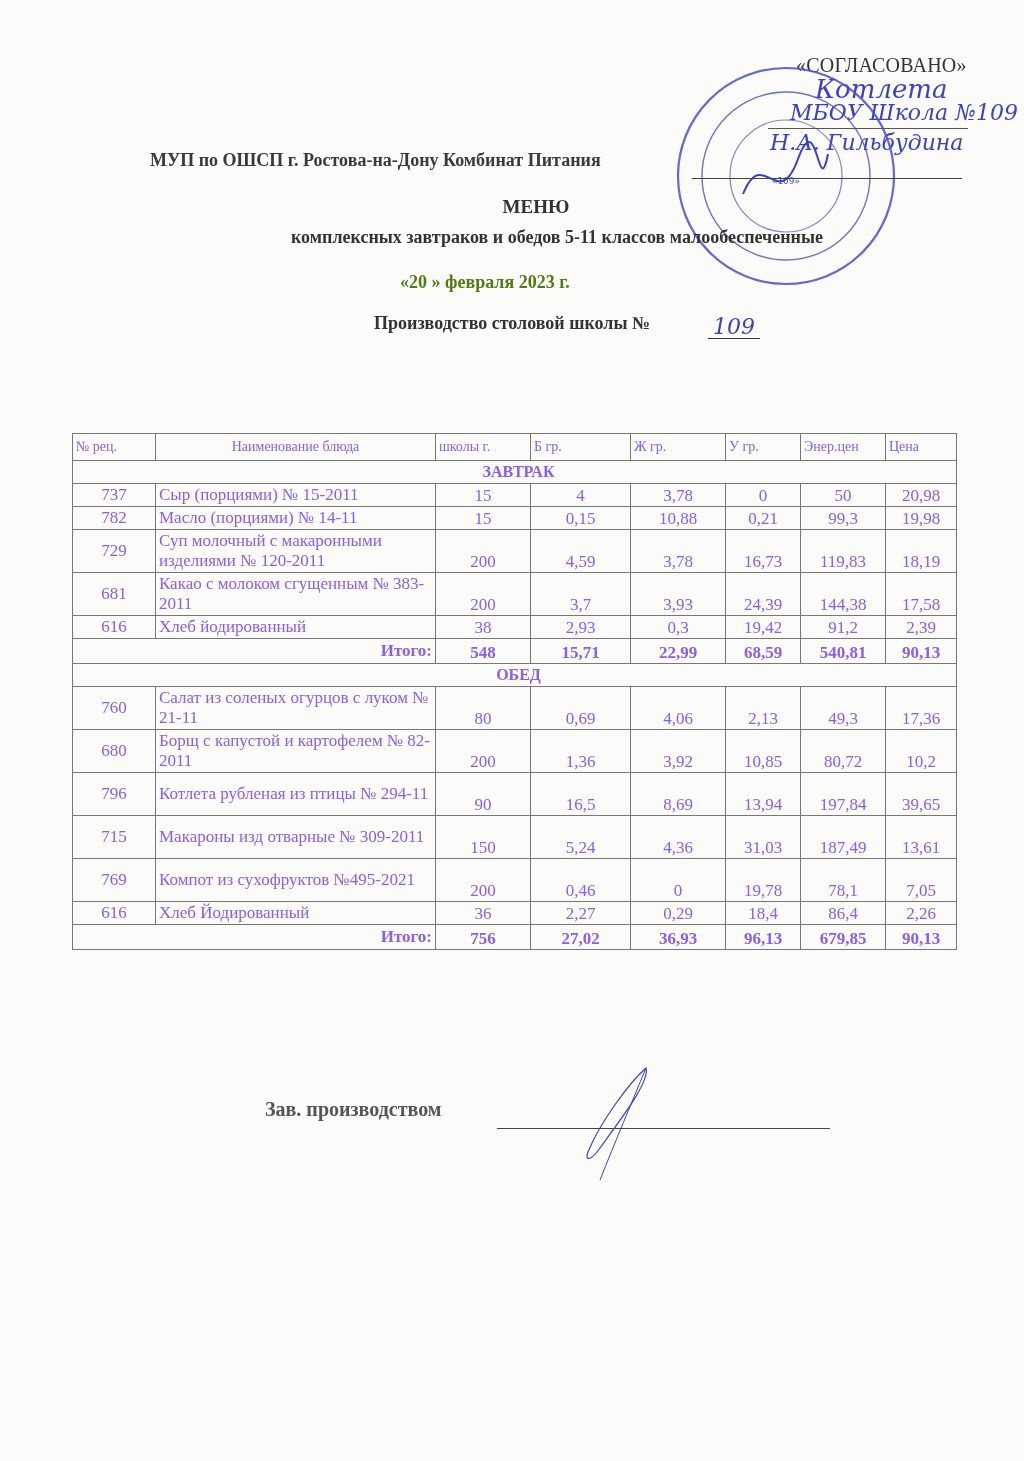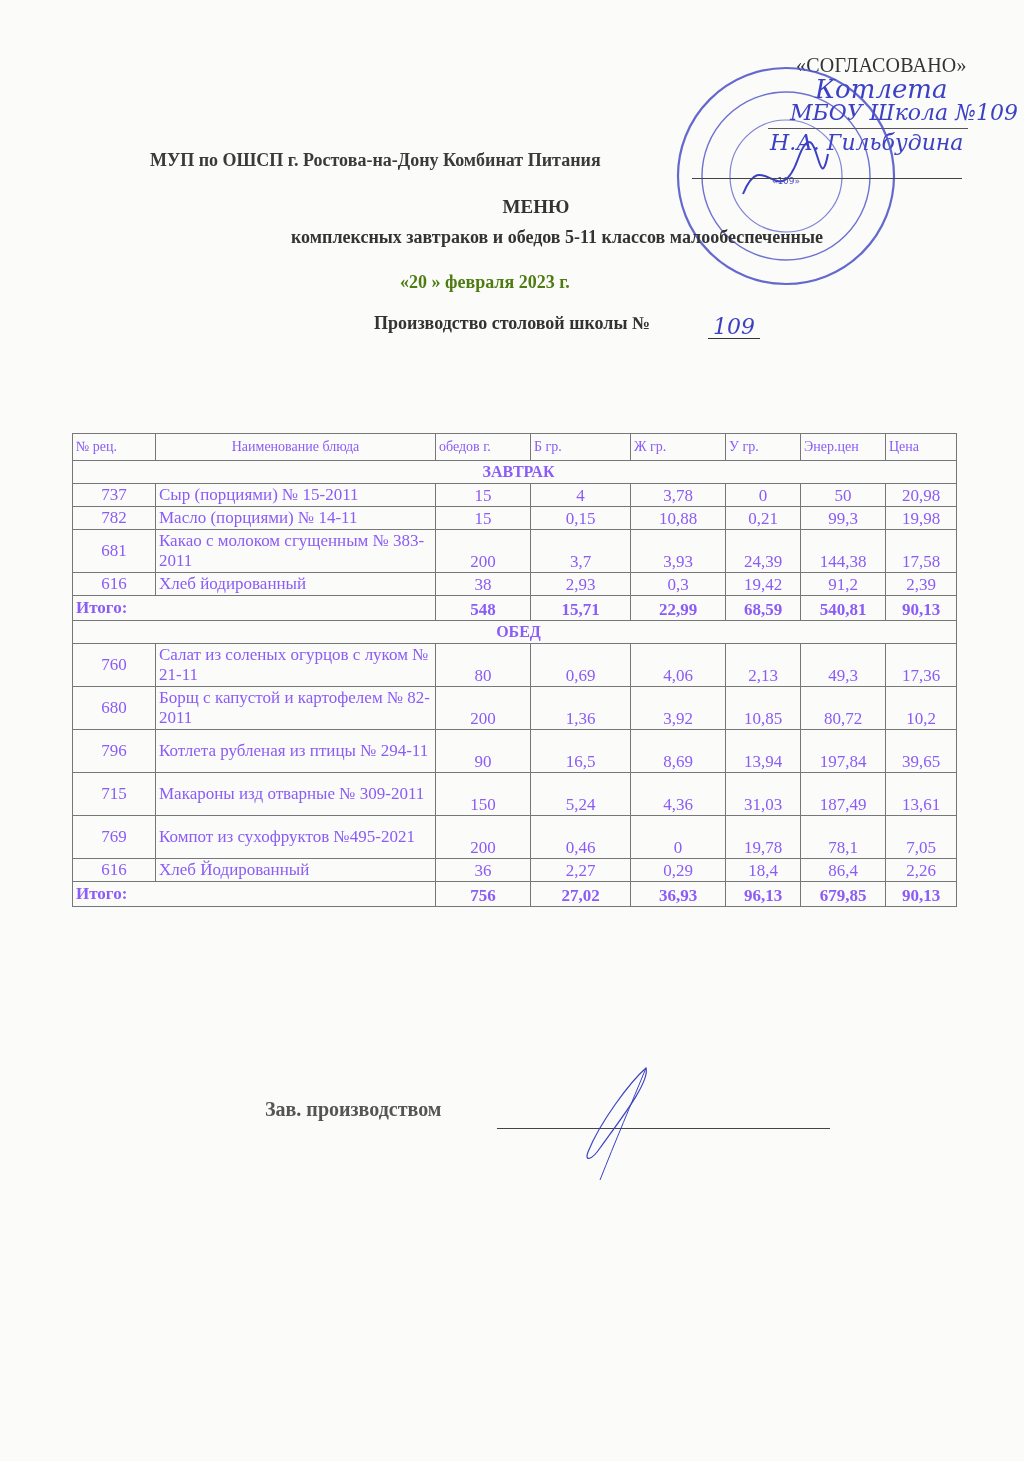--- a/index.html
+++ b/index.html
@@ -21,21 +21,21 @@
   table.menu td, table.menu th { border:1px solid #777; padding:0 3px; font-weight:normal; }
   table.menu th { font-size:14px; text-align:left; height:26px; vertical-align:middle; }
   table.menu th.c-name { text-align:center; }
   td.num { text-align:center; vertical-align:bottom; padding-bottom:2px; }
   td.id { text-align:center; vertical-align:middle; }
   td.name { text-align:left; line-height:20px; }
   tr.single td { height:22px; }
   tr.double td { height:42px; }
   tr.section td { text-align:center; font-weight:bold; height:22px; font-size:16px;padding-left:11px; }
   tr.total td { font-weight:bold; height:24px; }
-  tr.total td.label { text-align:left; }
+  tr.total td.label { text-align:right; }
   .foot-label { left:265px; top:1098px; font-size:20px; font-weight:bold; color:#555; }
   .foot-line { left:497px; top:1128px; width:333px; border-top:1.5px solid #444; }
   svg.stamp { position:absolute; left:668px; top:64px; }
   svg.sign { position:absolute; left:570px; top:1062px; }
   .hand { font-family:"DejaVu Serif", serif; font-style:italic; color:#3c41c4; position:absolute; }
 </style>
 </head>
 <body>
 
 <div class="abs agreed">«СОГЛАСОВАНО»</div>
@@ -69,21 +69,21 @@
       <col style="width:100px">
     <col style="width:95px">
       <col style="width:75px">
       <col style="width:85px">
       <col style="width:71px">
   </colgroup>
   <thead>
     <tr>
       <th>№ рец.</th>
       <th class="c-name">Наименование блюда</th>
-      <th>обедов г.</th>
+      <th>школы г.</th>
       <th>Б гр.</th>
       <th>Ж гр.</th>
       <th>У гр.</th>
       <th>Энер.цен</th>
       <th>Цена</th>
     </tr>
   </thead>
   <tbody>
     <tr class="section">
       <td colspan="8">ЗАВТРАК</td>
@@ -102,20 +102,30 @@
       <td class="id">782</td>
       <td class="name">Масло (порциями) № 14-11</td>
       <td class="num">15</td>
       <td class="num">0,15</td>
       <td class="num">10,88</td>
       <td class="num">0,21</td>
       <td class="num">99,3</td>
       <td class="num">19,98</td>
     </tr>
     <tr class="double">
+      <td class="id">729</td>
+      <td class="name">Суп молочный с макаронными изделиями № 120-2011</td>
+      <td class="num">200</td>
+      <td class="num">4,59</td>
+      <td class="num">3,78</td>
+      <td class="num">16,73</td>
+      <td class="num">119,83</td>
+      <td class="num">18,19</td>
+    </tr>
+    <tr class="double">
       <td class="id">681</td>
       <td class="name">Какао с молоком сгущенным № 383-2011</td>
       <td class="num">200</td>
       <td class="num">3,7</td>
       <td class="num">3,93</td>
       <td class="num">24,39</td>
       <td class="num">144,38</td>
       <td class="num">17,58</td>
     </tr>
     <tr class="single">

